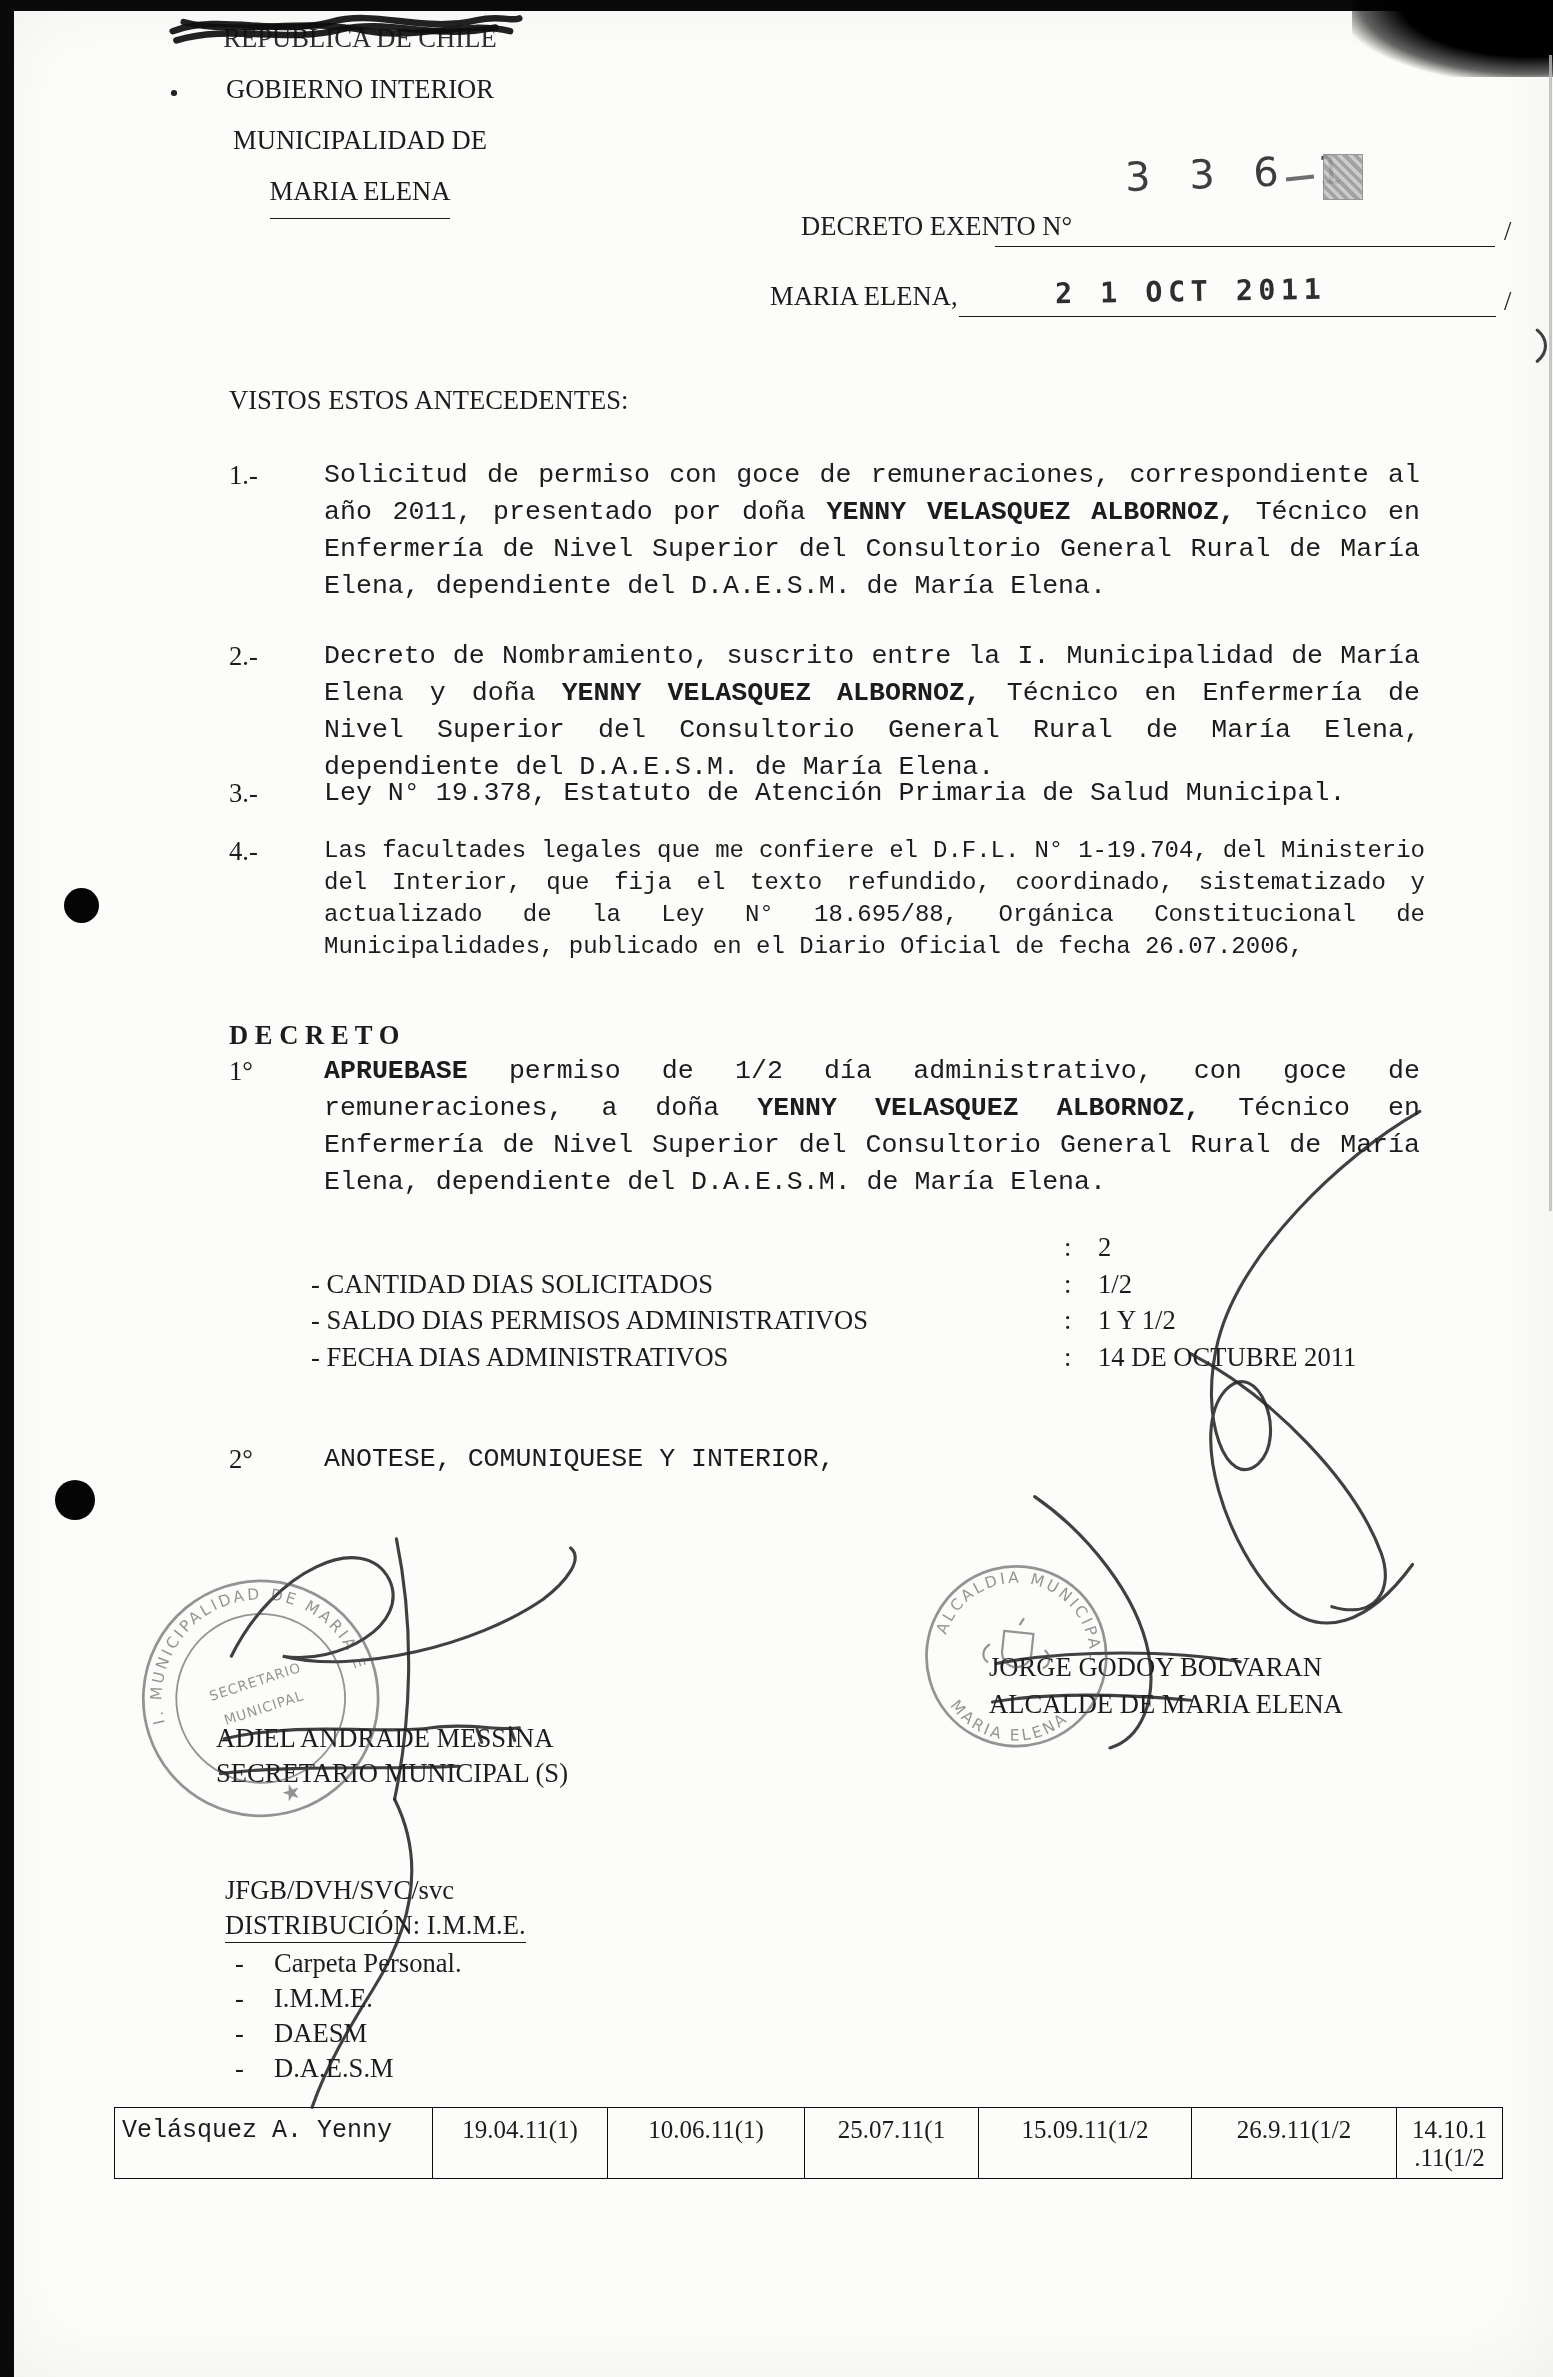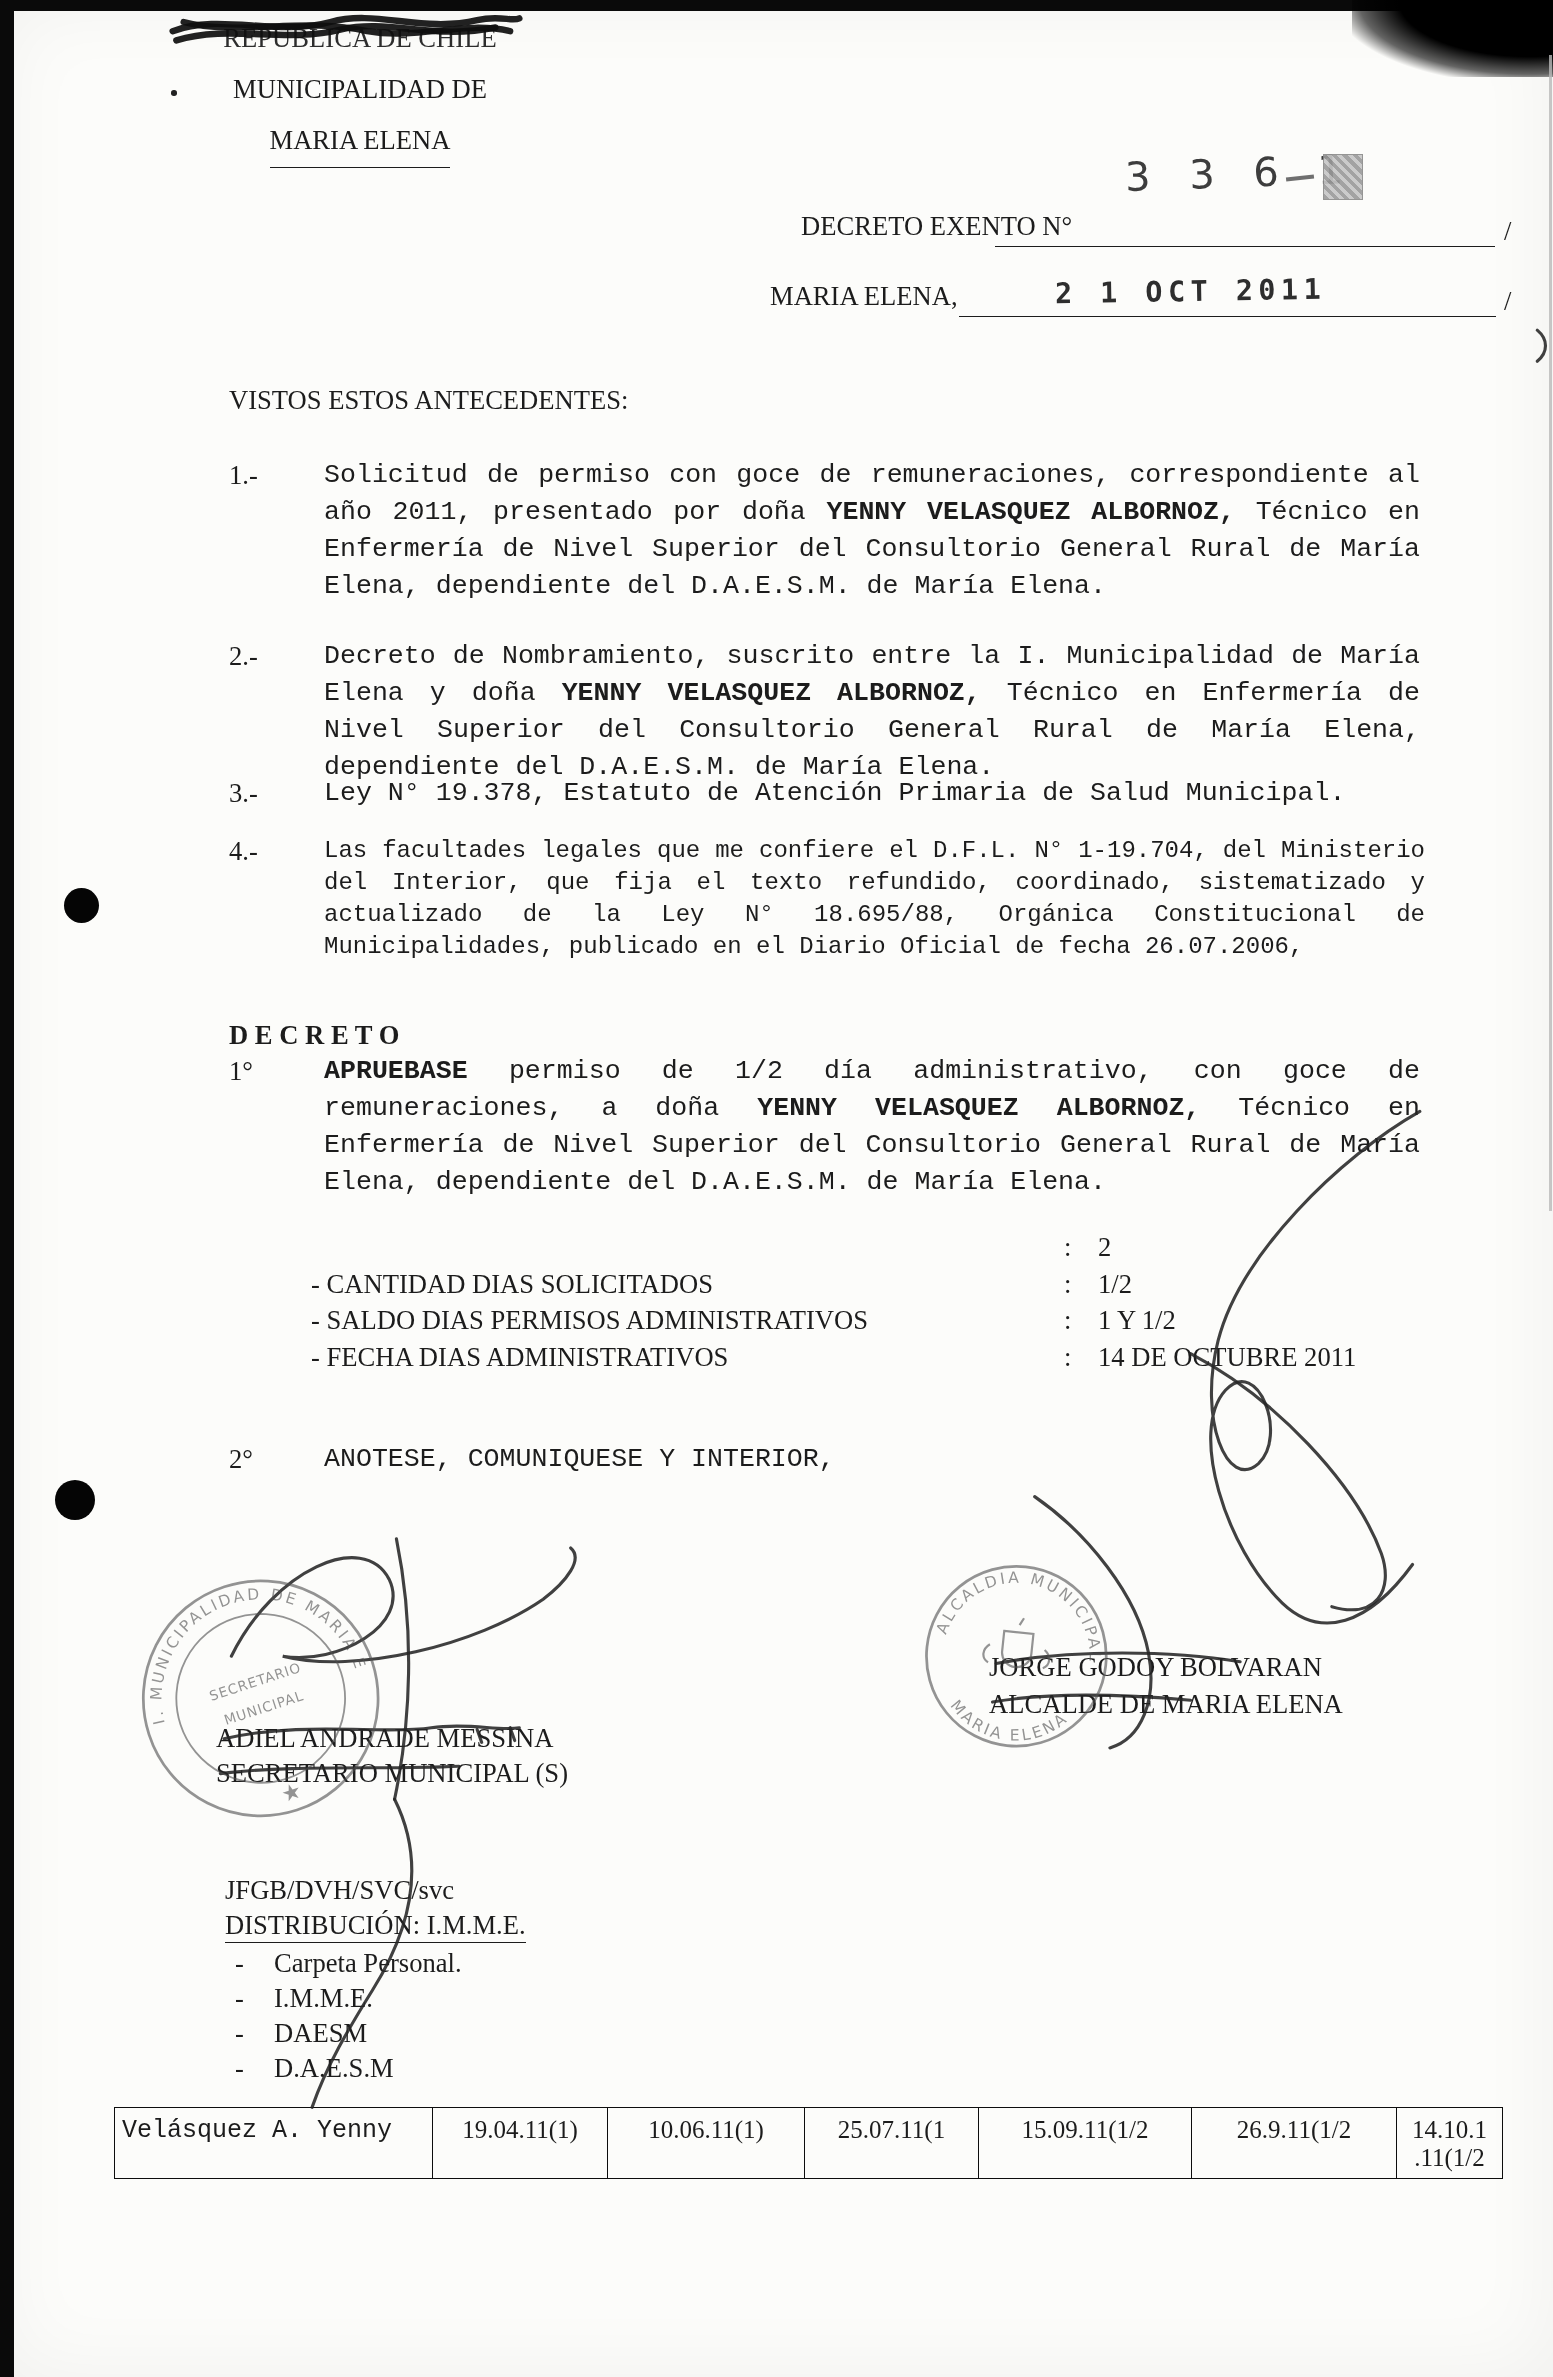--- a/index.html
+++ b/index.html
@@ -99,20 +99,21 @@
   <div class="bar-top"></div>
   <div class="bar-left"></div>
   <div class="corner-blob"></div>
   <div class="edge-right"></div>
   <div class="hole hole1"></div>
   <div class="hole hole2"></div>
   <div class="lh-dot"></div>
 
   <div class="letterhead">
     <div class="lh-country">REPUBLICA DE CHILE</div>
+    <div>GOBIERNO INTERIOR</div>
     <div>MUNICIPALIDAD DE</div>
     <div class="lh-city"><span>MARIA ELENA</span></div>
   </div>
 
   <div class="stamp-number">3 3 6 1</div>
   <div class="stamp-dash"></div>
   <div class="stamp-box"></div>
   <div class="decree-label">DECRETO EXENTO N°</div>
   <div class="rule rule-decree"></div>
   <div class="slash1">/</div>

